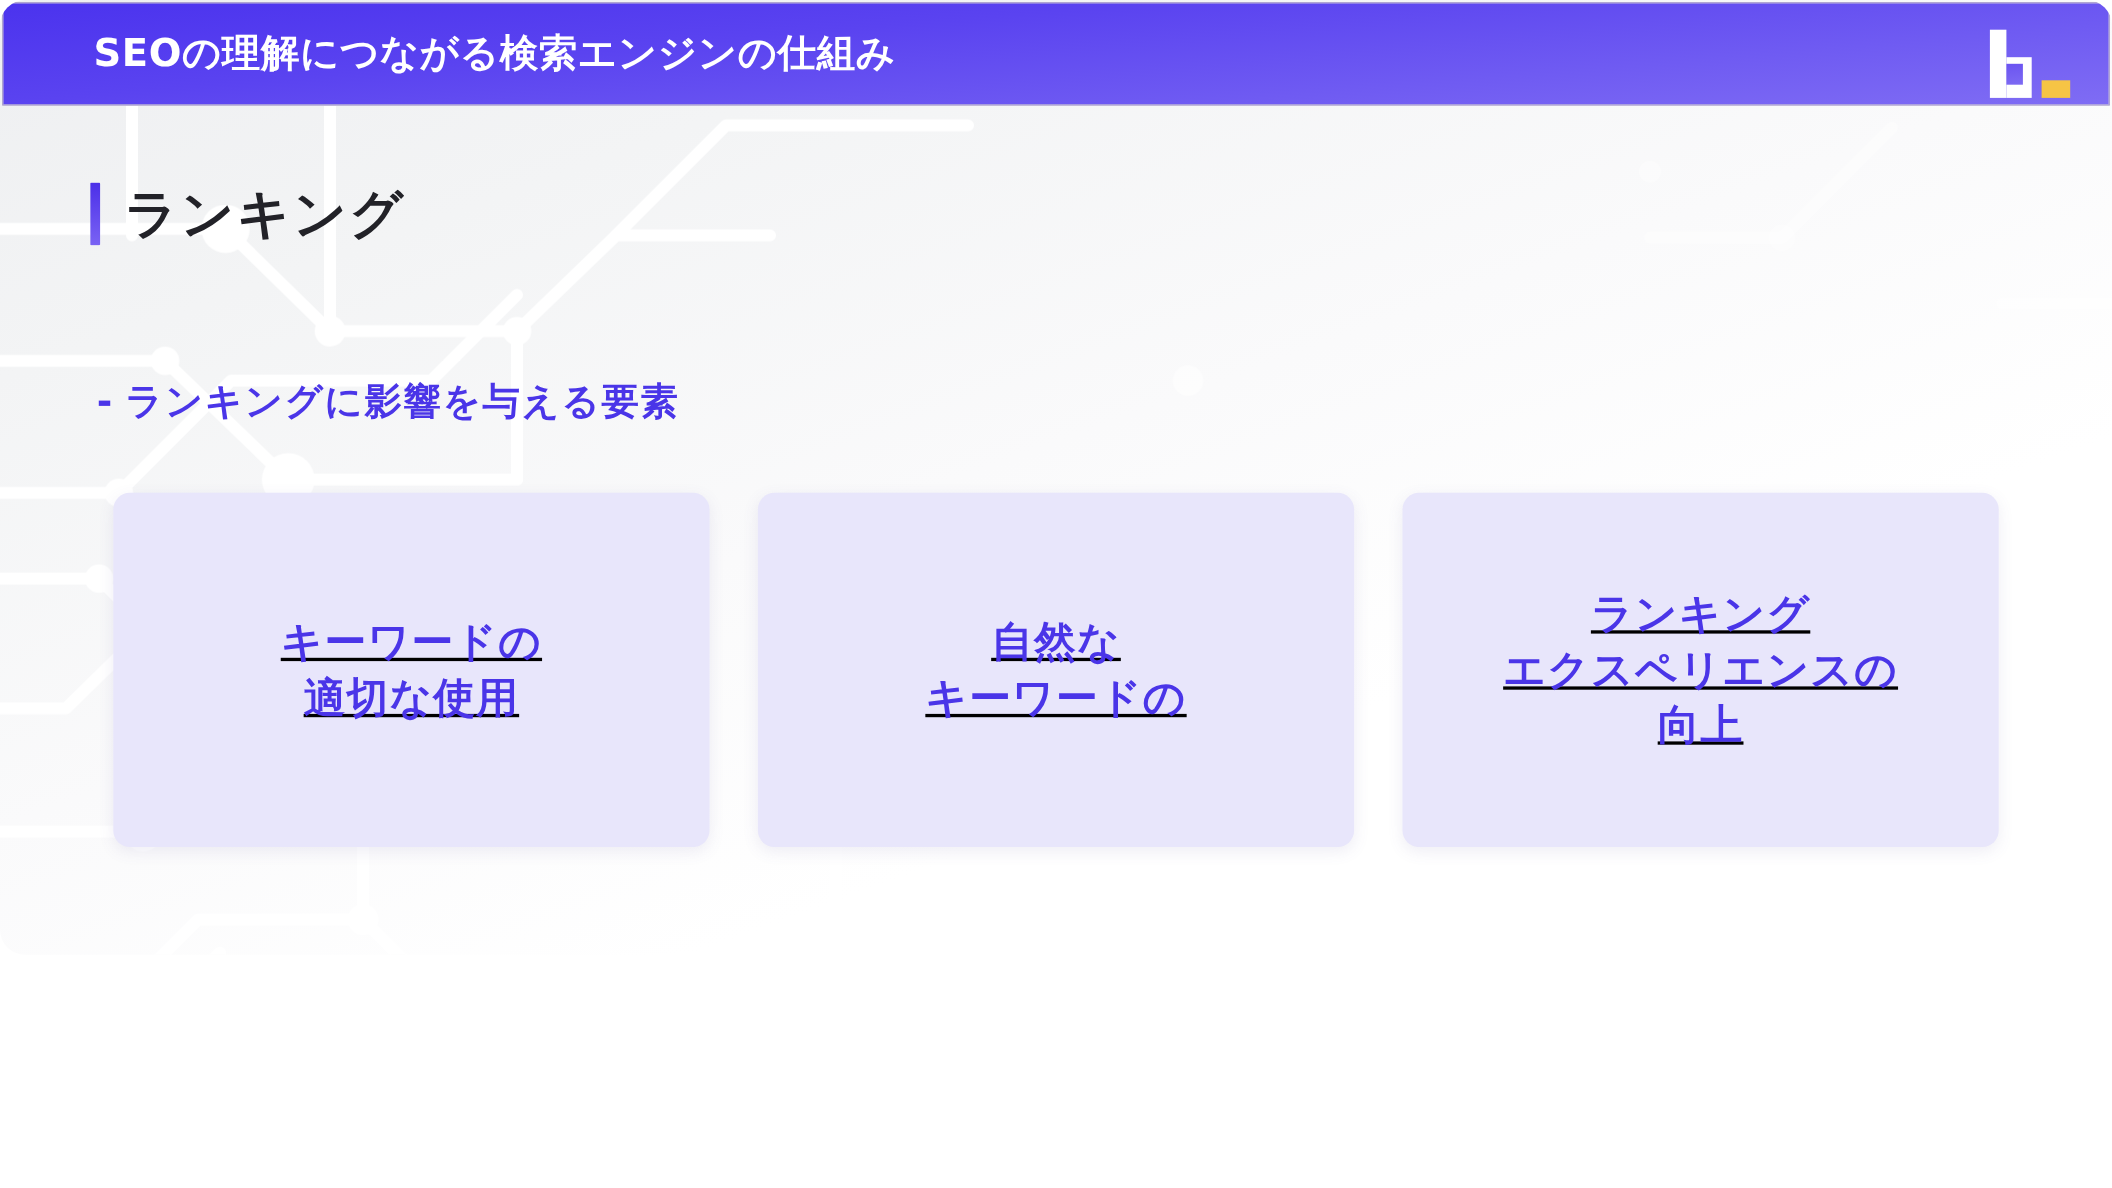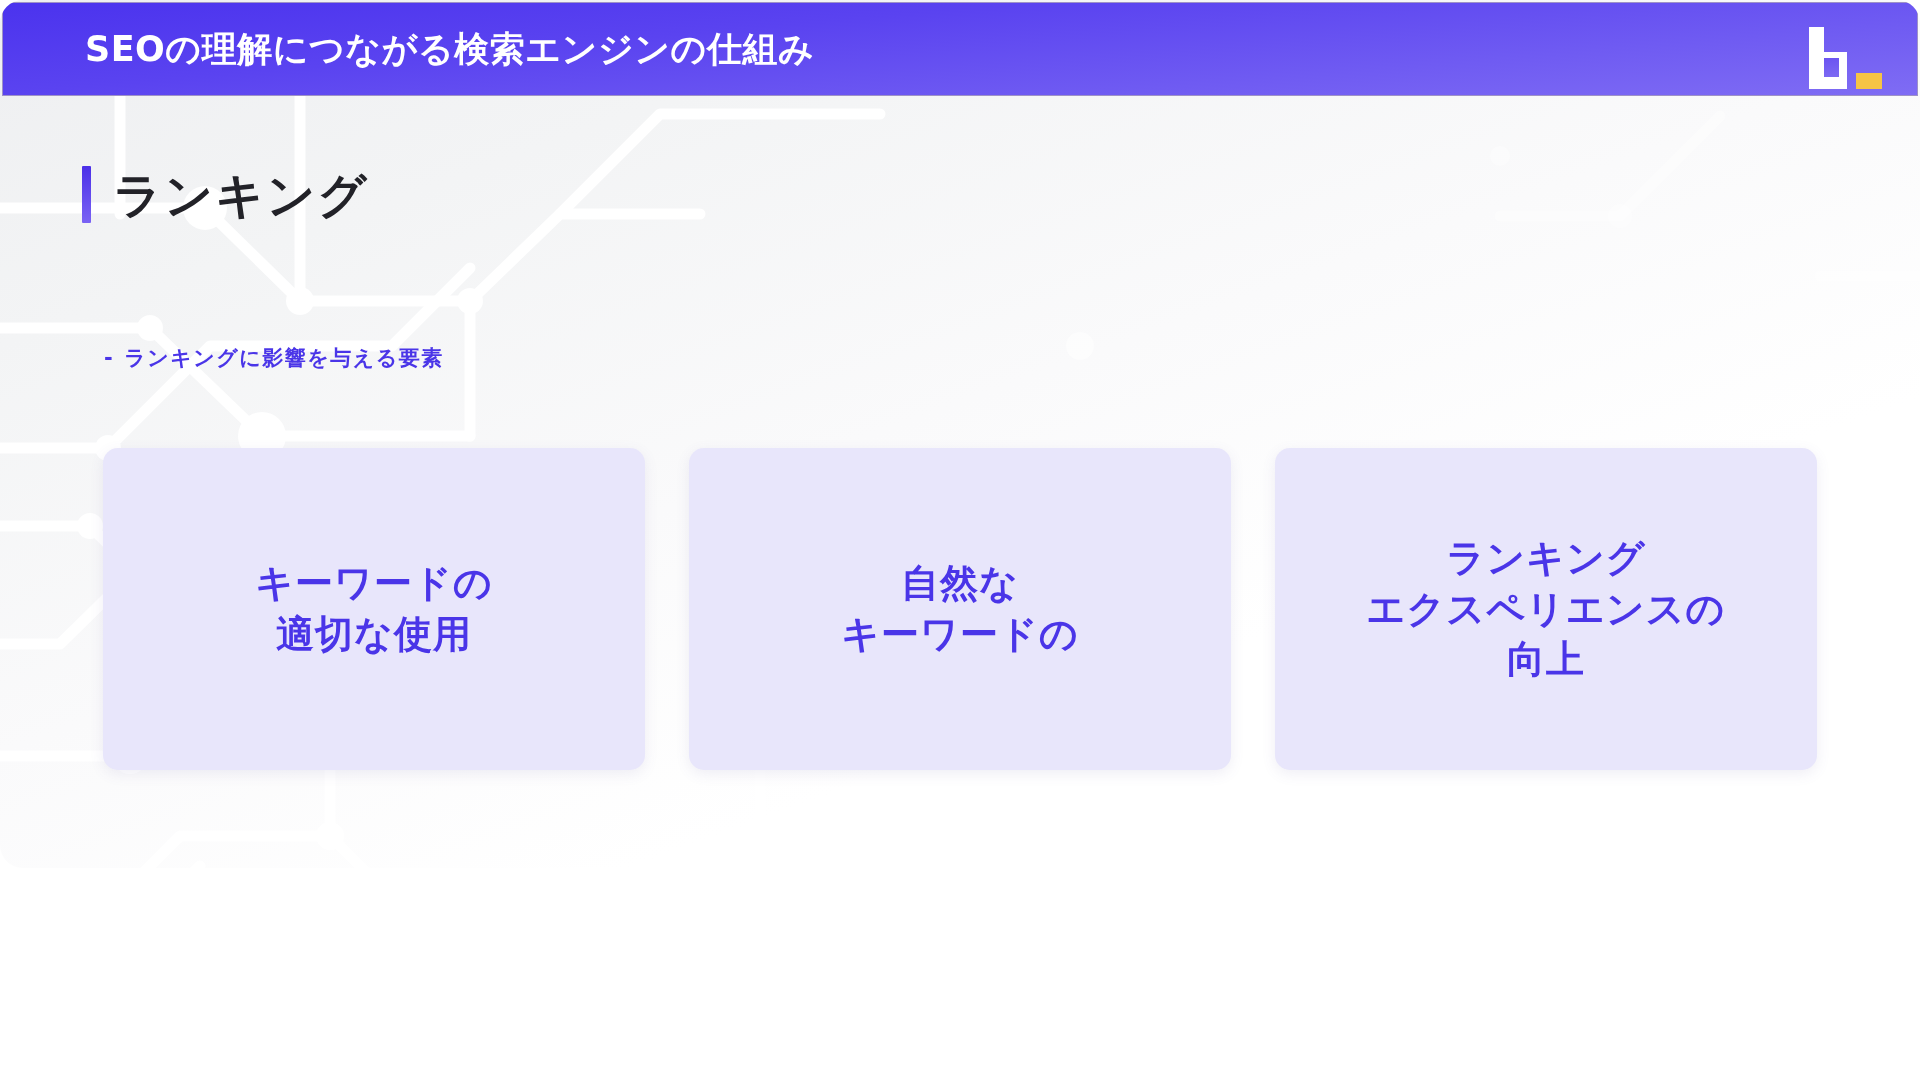--- a/index.html
+++ b/index.html
@@ -93,40 +93,41 @@
     font-weight:bold;
     color:#222228;
     letter-spacing:2px;
     line-height:1;
     white-space:nowrap;
   }
 
   
   #sub-heading {
     position:absolute;
-    left:104px; top:348px;
-    font-size:21px;
+    left:88px; top:348px;
+    font-size:34px;
     font-weight:bold;
     color:#4a35e8;
     letter-spacing:1.5px;
     line-height:1;
     white-space:nowrap;
     z-index:3;
     text-align:right;
   }
   #sub-heading .dash-mark { margin-right:10px; }
 
   
   #cards {
     position:absolute;
     left:103px; top:448px;
     width:1714px; height:322px;
     display:flex;
     gap:44px;
     z-index:3;
+    text-decoration:underline;
   }
   .card {
     flex:1 1 0;
     background:#e8e6fb;
     border-radius:15px;
     box-shadow:0 4px 14px rgba(100,90,160,0.10);
     display:flex;
     align-items:center;
     justify-content:center;
     text-align:center;

